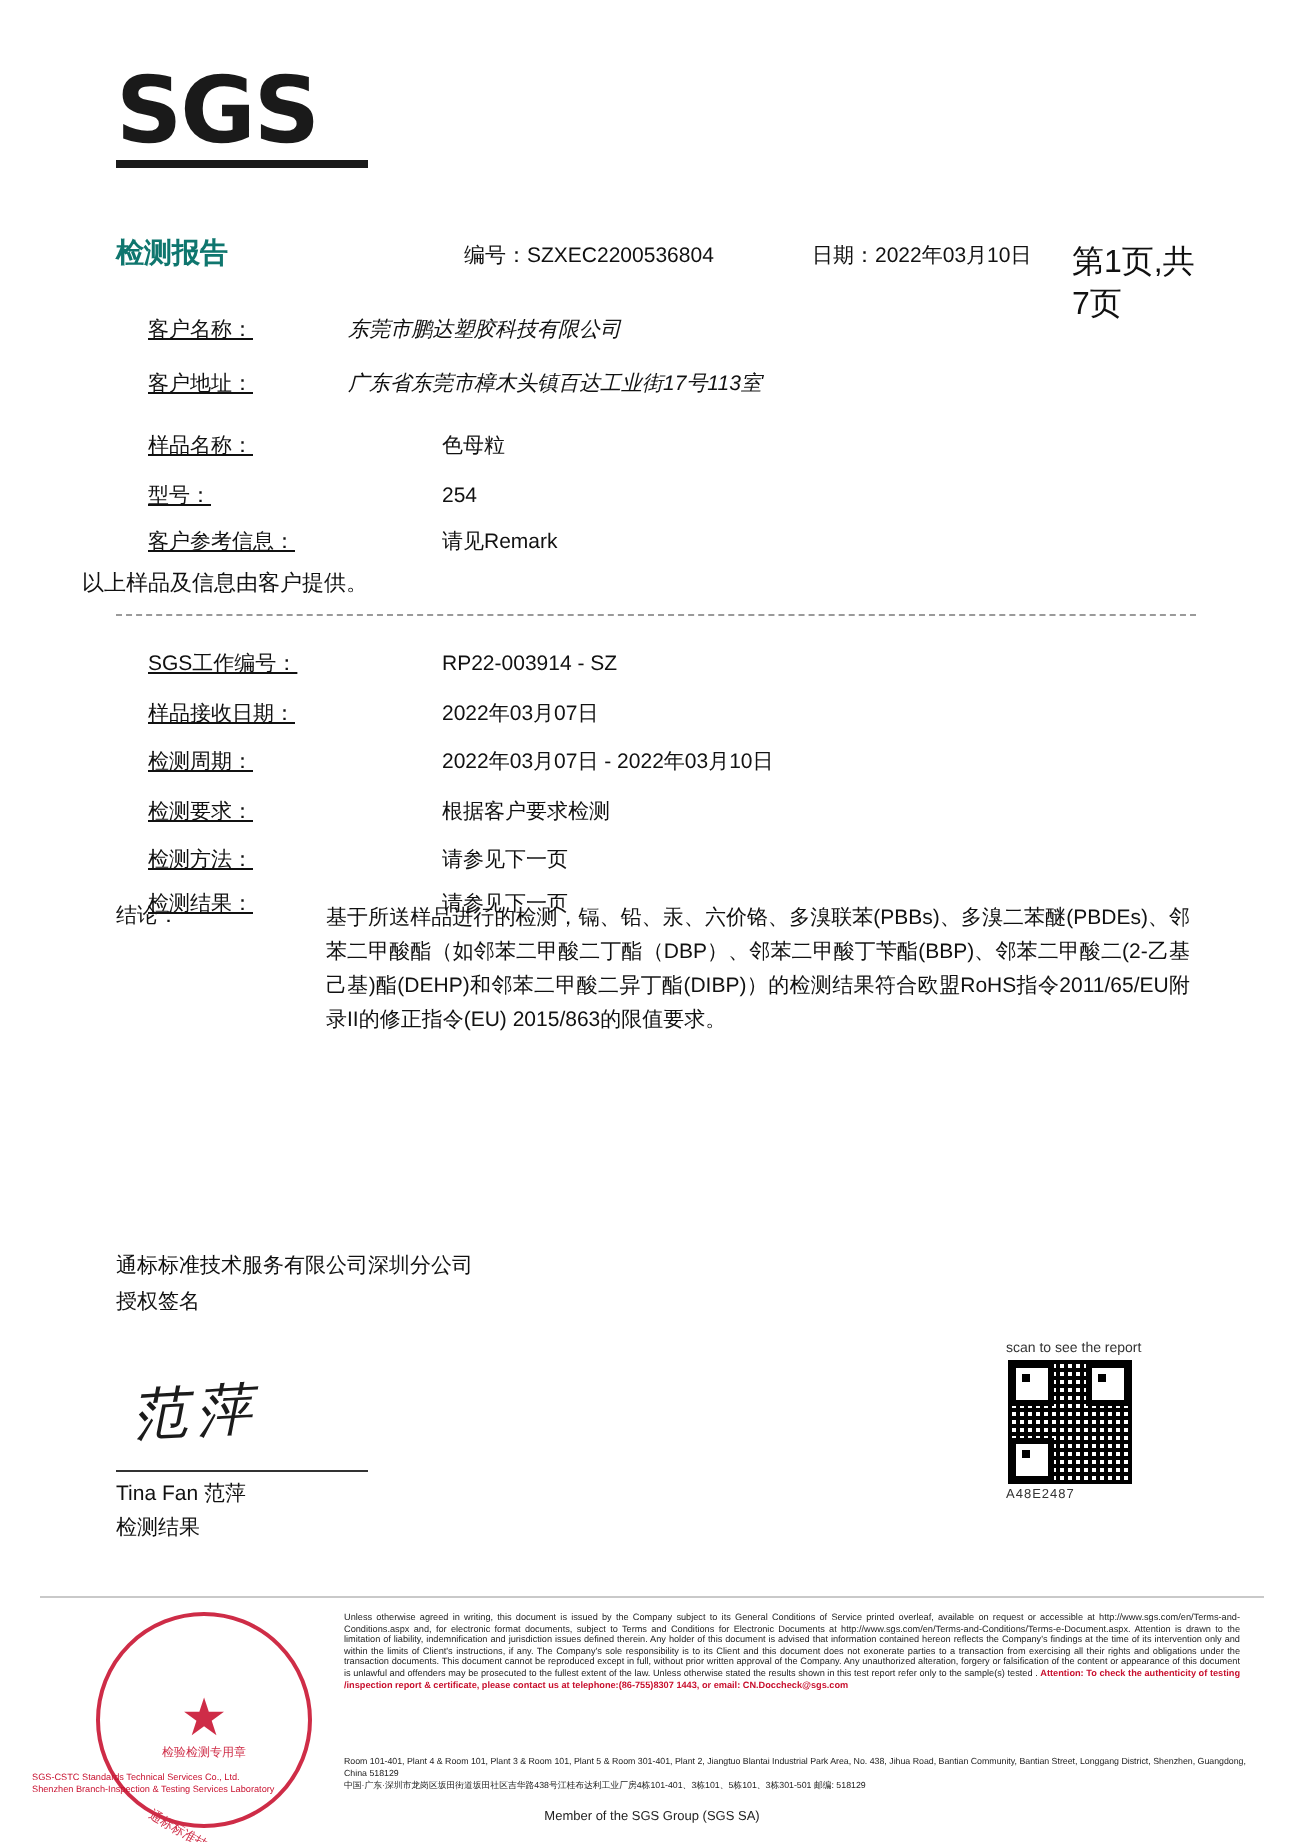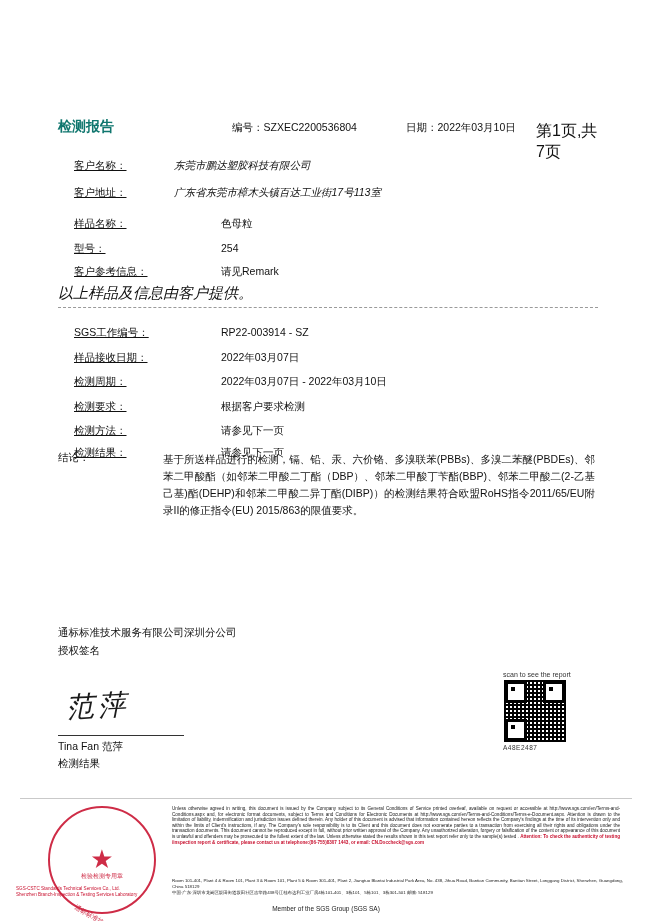--- a/index.html
+++ b/index.html
@@ -96,24 +96,23 @@
   .field .value {
     position: absolute;
     top: 0;
     white-space: nowrap;
   }
   .v-a { left: 116px; font-style: italic; }
   .v-b { left: 163px; }
   .v-c { left: 163px; }
   .note {
     position: absolute;
-    left: 58px;
-    font-size: 15px;
-    color: #111;
-    font-style: italic;
+    left: 41px;
+    font-size: 11px;
+    color: #111;
   }
   .divider {
     position: absolute;
     left: 58px;
     width: 540px;
     border-top: 1px dashed #9a9a9a;
     height: 0;
   }
   
   .conclusion-label {
@@ -315,20 +314,24 @@
     font-size: 4.6px;
     line-height: 6px;
     color: #c8102e;
   }
 </style>
 </head>
 <body>
 
 <div class="page">
 
+  <div class="logo-wrap">
+    <div class="logo-text">SGS</div>
+    <div class="logo-rule"></div>
+  </div>
 
   <div class="title-row">
     <div class="report-title">检测报告</div>
     <div class="report-no">编号：SZXEC2200536804</div>
     <div class="report-date">日期：2022年03月10日</div>
     <div class="report-pages">第1页,共7页</div>
   </div>
 
   <div class="field" style="left:58px; top:158px;">
     <span class="label">客户名称：</span>

